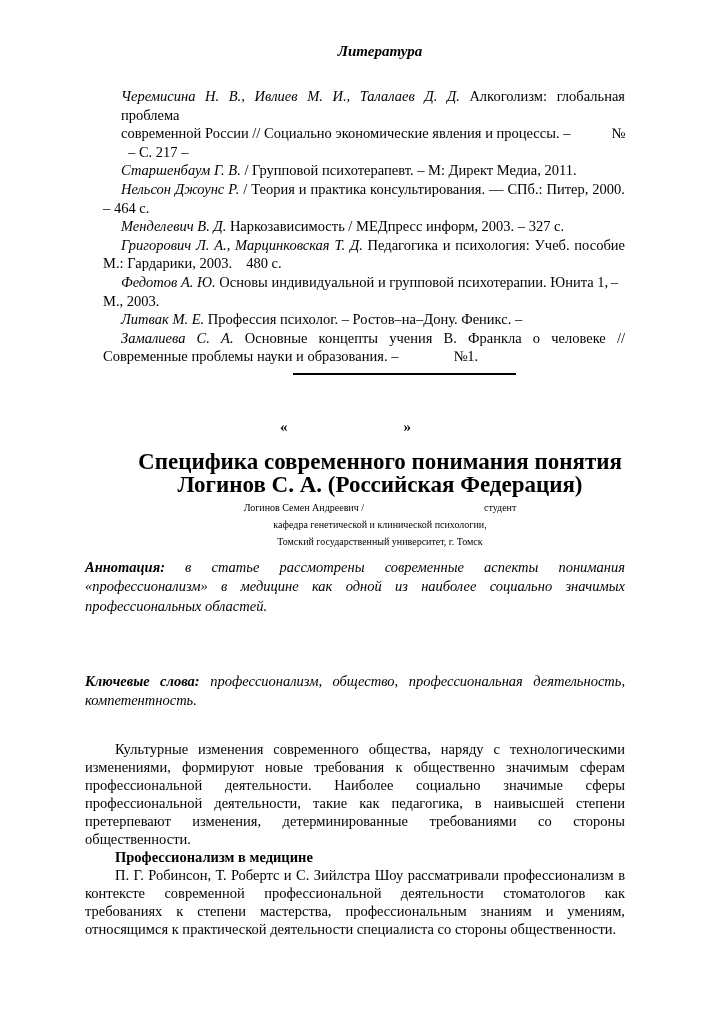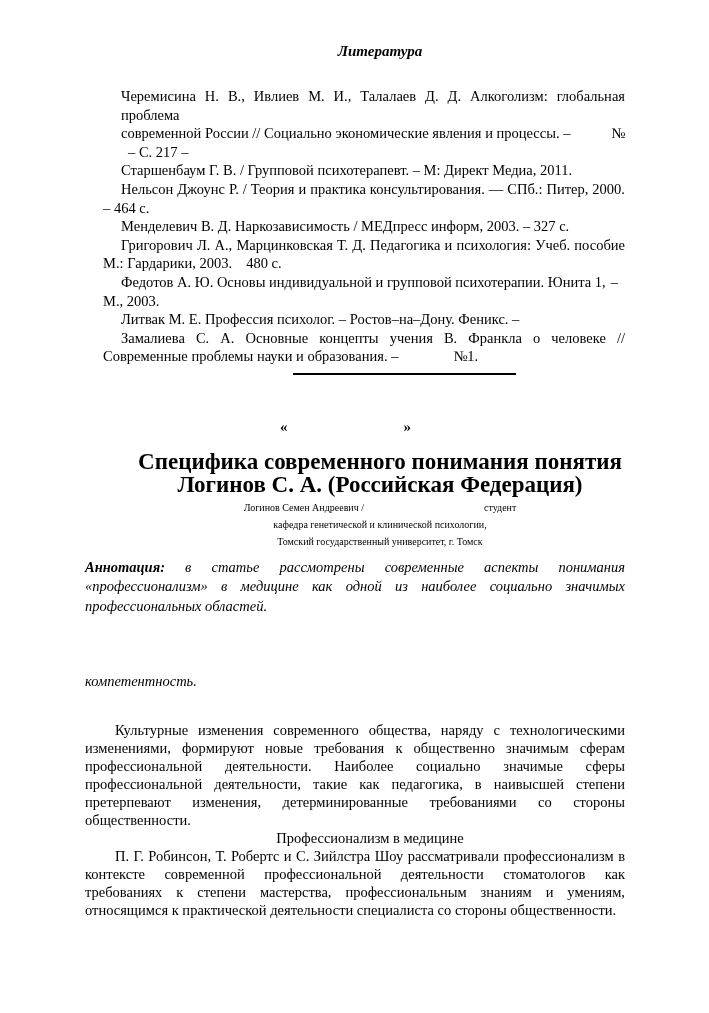--- a/index.html
+++ b/index.html
@@ -12,21 +12,21 @@
   .lit-heading{
     font-size:15px;font-weight:bold;font-style:italic;text-align:center;
     padding-left:50px;line-height:19px;
   }
   
   .refs{margin-top:26px;font-size:14.5px;}
   .ref-line{margin-left:36px;line-height:18.6px;}
   .ref-line.hang{margin-left:18px;}
   .ref-line.c163{margin-left:43px;}
   .ref-line.just{text-align:justify;text-align-last:justify;}
-  .ref-line .au{}
+  .ref-line .au{font-style:italic;}
   .fr{float:right;}
   .fr.m7{margin-right:7px;}
   .sp14{display:inline-block;width:14px;}
   .sp55{display:inline-block;width:55px;}
   .sp116{display:inline-block;width:116px;}
   .sp120{display:inline-block;width:120px;}
   
   .divider{margin-top:7px;margin-left:208px;width:223px;border-top:2px solid #000;height:0;}
   
   .quote-line{margin-top:43px;margin-left:195px;font-size:15px;font-weight:bold;line-height:19px;}
@@ -40,21 +40,21 @@
   .annot{margin-top:8px;font-size:14.5px;font-style:italic;}
   .kw{margin-top:56px;font-size:14.5px;font-style:italic;}
   .a-line{line-height:19.3px;}
   .a-line.just{text-align:justify;text-align-last:justify;}
   .lbl{font-weight:bold;}
   
   .body-text{margin-top:30px;font-size:14.5px;}
   .b-line{line-height:18px;text-align:justify;text-align-last:justify;}
   .b-line.left{text-align-last:left;}
   .b-line.ind{text-indent:30px;}
-  .b-heading{line-height:18px;font-weight:normal;text-indent:30px;text-align:center;}
+  .b-heading{line-height:18px;font-weight:bold;text-indent:30px;}
 </style>
 </head>
 <body>
 
 <div class="page">
 
   <div class="lit-heading">Литература</div>
 
   <div class="refs">
     <div class="ref-line just"><span class="au">Черемисина Н. В., Ивлиев М. И., Талалаев Д. Д.</span><span> Алкоголизм: глобальная проблема</span></div>
@@ -88,20 +88,21 @@
     <div class="af-line">Томский государственный университет, г. Томск</div>
   </div>
 
   <div class="annot">
     <div class="a-line just"><span class="lbl">Аннотация:</span> <span>в статье рассмотрены современные аспекты понимания</span></div>
     <div class="a-line just">«профессионализм» в медицине как одной из наиболее социально значимых</div>
     <div class="a-line">профессиональных областей.</div>
   </div>
 
   <div class="kw">
+    <div class="a-line just"><span class="lbl">Ключевые слова:</span> <span>профессионализм, общество, профессиональная деятельность,</span></div>
     <div class="a-line">компетентность.</div>
   </div>
 
   <div class="body-text">
     <div class="b-line ind">Культурные изменения современного общества, наряду с технологическими</div>
     <div class="b-line">изменениями, формируют новые требования к общественно значимым сферам</div>
     <div class="b-line">профессиональной деятельности. Наиболее социально значимые сферы</div>
     <div class="b-line">профессиональной деятельности, такие как педагогика, в наивысшей степени</div>
     <div class="b-line">претерпевают изменения, детерминированные требованиями со стороны</div>
     <div class="b-line left">общественности.</div>

